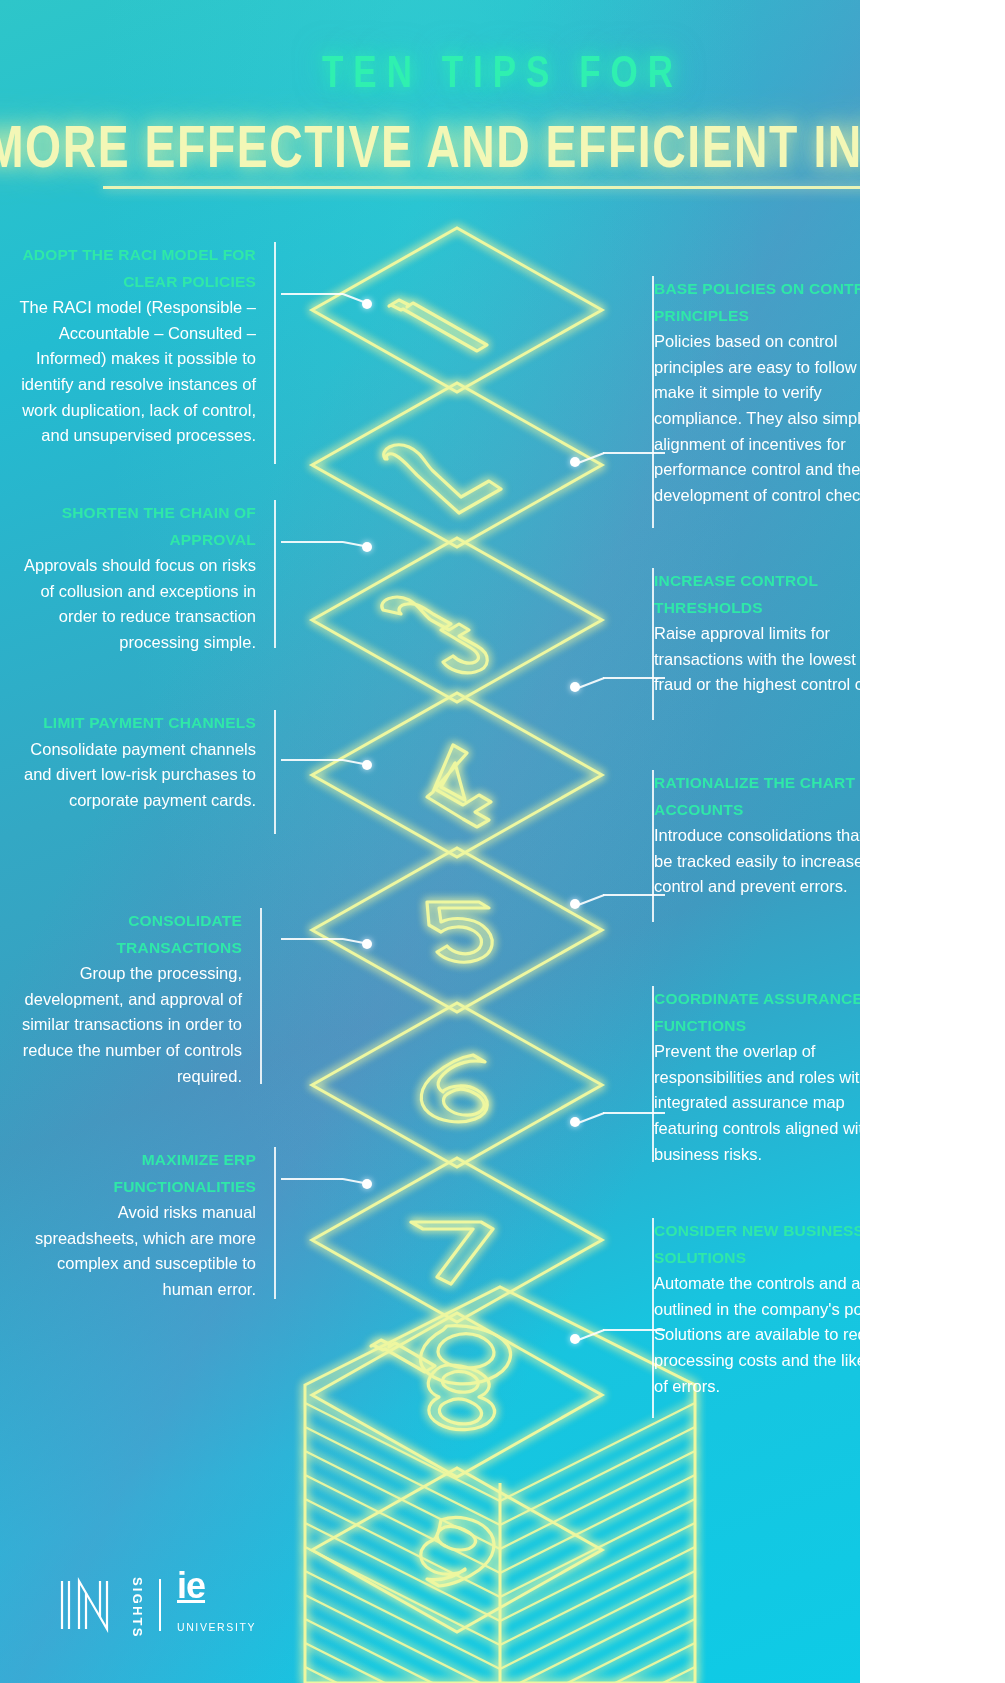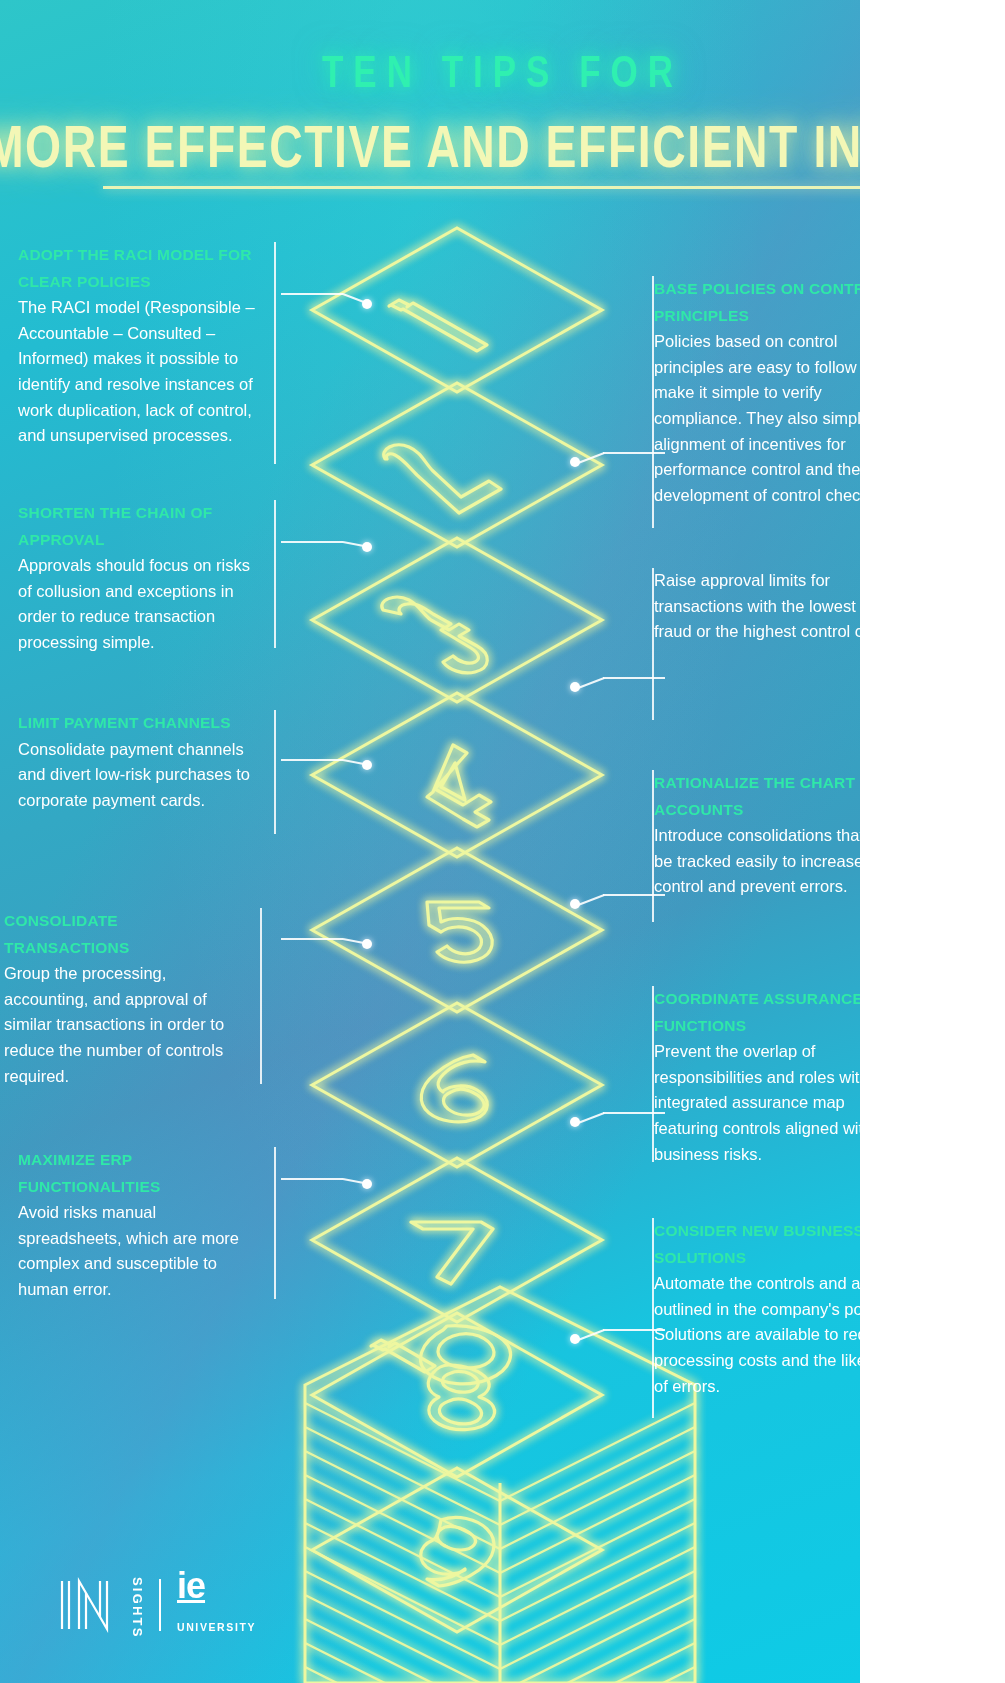--- a/index.html
+++ b/index.html
@@ -44,21 +44,21 @@
   .tt-rule {
     margin:22px auto 0; width:800px; height:3px;
     background:#e9f4b8; box-shadow:0 0 12px rgba(233,244,184,0.9);
   }
 
   
   #stage { position:absolute; left:0; top:0; width:1005px; height:1683px; z-index:2; }
 
   
   .block { position:absolute; z-index:5; width:258px; }
-  .block.left  { text-align:left; padding-right:18px; border-right:2px solid rgba(255,255,255,0.85); }
+  .block.left  { text-align:right; padding-right:18px; border-right:2px solid rgba(255,255,255,0.85); }
   .block.right { text-align:left;   border-left:2px solid rgba(255,255,255,0.85); }
   .b-title {
     color:#2fe8a8; font-weight:bold; font-size:15.5px; letter-spacing:0.2px;
     line-height:1.72; text-transform:uppercase;
   }
   .b-body { color:#ffffff; font-size:16.5px; line-height:1.55; font-weight:400; }
 
   
   .conn { position:absolute; z-index:4; }
   .conn .h { position:absolute; height:1.6px; background:rgba(255,255,255,0.9); top:0; left:0; }
@@ -68,21 +68,21 @@
 
   
   #logo { position:absolute; left:56px; top:1570px; z-index:7; display:flex; align-items:flex-end; gap:12px; }
   .logo-in { position:relative; width:62px; height:58px; }
   .logo-sights {
     writing-mode:vertical-rl; color:#fff; font-weight:bold; font-size:13px;
     letter-spacing:2.2px; height:56px; display:flex; align-items:flex-end;
   }
   .logo-div { width:2px; height:52px; background:#fff; margin:0 4px 2px 2px; }
   .logo-ie { color:#fff; font-weight:bold; font-size:36px; line-height:0.9; letter-spacing:-1px;text-decoration:underline; }
-  .logo-uni { color:#fff; font-weight:bold; font-size:10.5px; letter-spacing:1.6px; margin-top:19px; }
+  .logo-uni { color:#fff; font-weight:normal; font-size:10.5px; letter-spacing:1.6px; margin-top:19px; }
 </style>
 </head>
 <body>
 
 <div id="page">
 
   <div class="header">
     <div class="tt-small">TEN TIPS FOR</div>
     <div class="tt-big">MORE EFFECTIVE AND EFFICIENT INTERNAL CONTROLS</div>
     <div class="tt-rule"></div>
@@ -248,32 +248,33 @@
   <div class="block left" style="left:18px;top:500px;height:148px;">
     <div class="b-title">SHORTEN THE CHAIN OF APPROVAL</div>
     <div class="b-body">Approvals should focus on risks of collusion and exceptions in order to reduce transaction processing simple.</div>
   </div>
   <div class="block left" style="left:18px;top:710px;height:124px;">
     <div class="b-title">LIMIT PAYMENT CHANNELS</div>
     <div class="b-body">Consolidate payment channels and divert low-risk purchases to corporate payment cards.</div>
   </div>
   <div class="block left" style="left:4px;top:908px;height:176px;">
     <div class="b-title">CONSOLIDATE TRANSACTIONS</div>
-    <div class="b-body">Group the processing, accounting, and approval of similar transactions in order to reduce the number of controls required.</div>
+    <div class="b-body">Group the processing, development, and approval of similar transactions in order to reduce the number of controls required.</div>
   </div>
   <div class="block left" style="left:18px;top:1147px;height:152px;">
     <div class="b-title">MAXIMIZE ERP FUNCTIONALITIES</div>
     <div class="b-body">Avoid risks manual spreadsheets, which are more complex and susceptible to human error.</div>
   </div>
 
   <div class="block right" style="left:652px;top:276px;height:252px;">
     <div class="b-title">BASE POLICIES ON CONTROL PRINCIPLES</div>
     <div class="b-body">Policies based on control principles are easy to follow and make it simple to verify compliance. They also simplify the alignment of incentives for performance control and the development of control checklists.</div>
   </div>
   <div class="block right" style="left:652px;top:568px;height:152px;">
+    <div class="b-title">INCREASE CONTROL THRESHOLDS</div>
     <div class="b-body">Raise approval limits for transactions with the lowest risk of fraud or the highest control costs.</div>
   </div>
   <div class="block right" style="left:652px;top:770px;height:152px;">
     <div class="b-title">RATIONALIZE THE CHART OF ACCOUNTS</div>
     <div class="b-body">Introduce consolidations that can be tracked easily to increase control and prevent errors.</div>
   </div>
   <div class="block right" style="left:652px;top:986px;height:176px;">
     <div class="b-title">COORDINATE ASSURANCE FUNCTIONS</div>
     <div class="b-body">Prevent the overlap of responsibilities and roles with an integrated assurance map featuring controls aligned with business risks.</div>
   </div>

